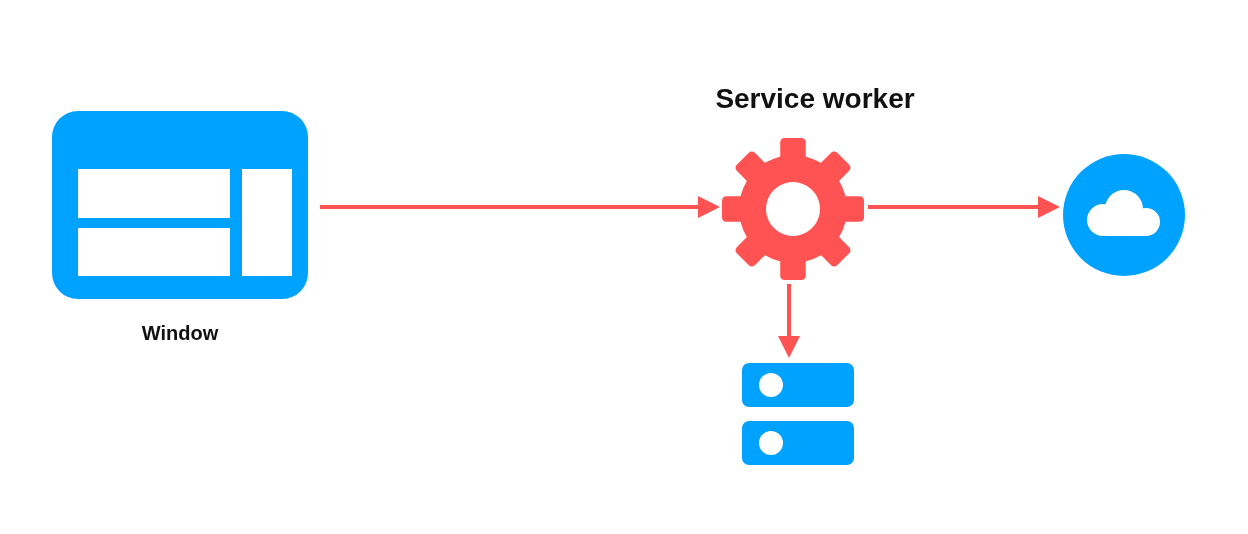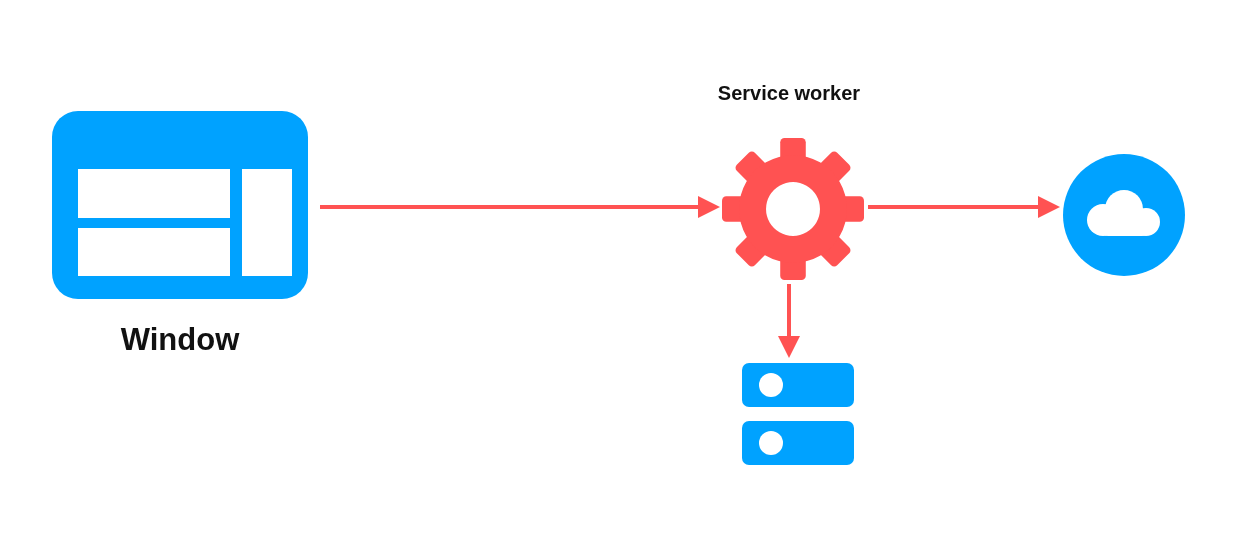--- a/index.html
+++ b/index.html
@@ -47,27 +47,27 @@
     color: #111111;
     font-weight: bold;
     text-align: center;
     line-height: 1.18;
     white-space: pre-line;
   }
   #window-label {
     left: 52px;
     top: 322px;
     width: 256px;
-    font-size: 31px;
+    font-size: 20px;
   }
   #sw-label {
-    left: 629px;
+    left: 655px;
     top: 82px;
     width: 320px;
-    font-size: 20px;
+    font-size: 28px;
   }
   #proxy-label {
     left: 366px;
     top: 104px;
     width: 296px;
     font-size: 28px;
   }
 
   
   #gear-node {

